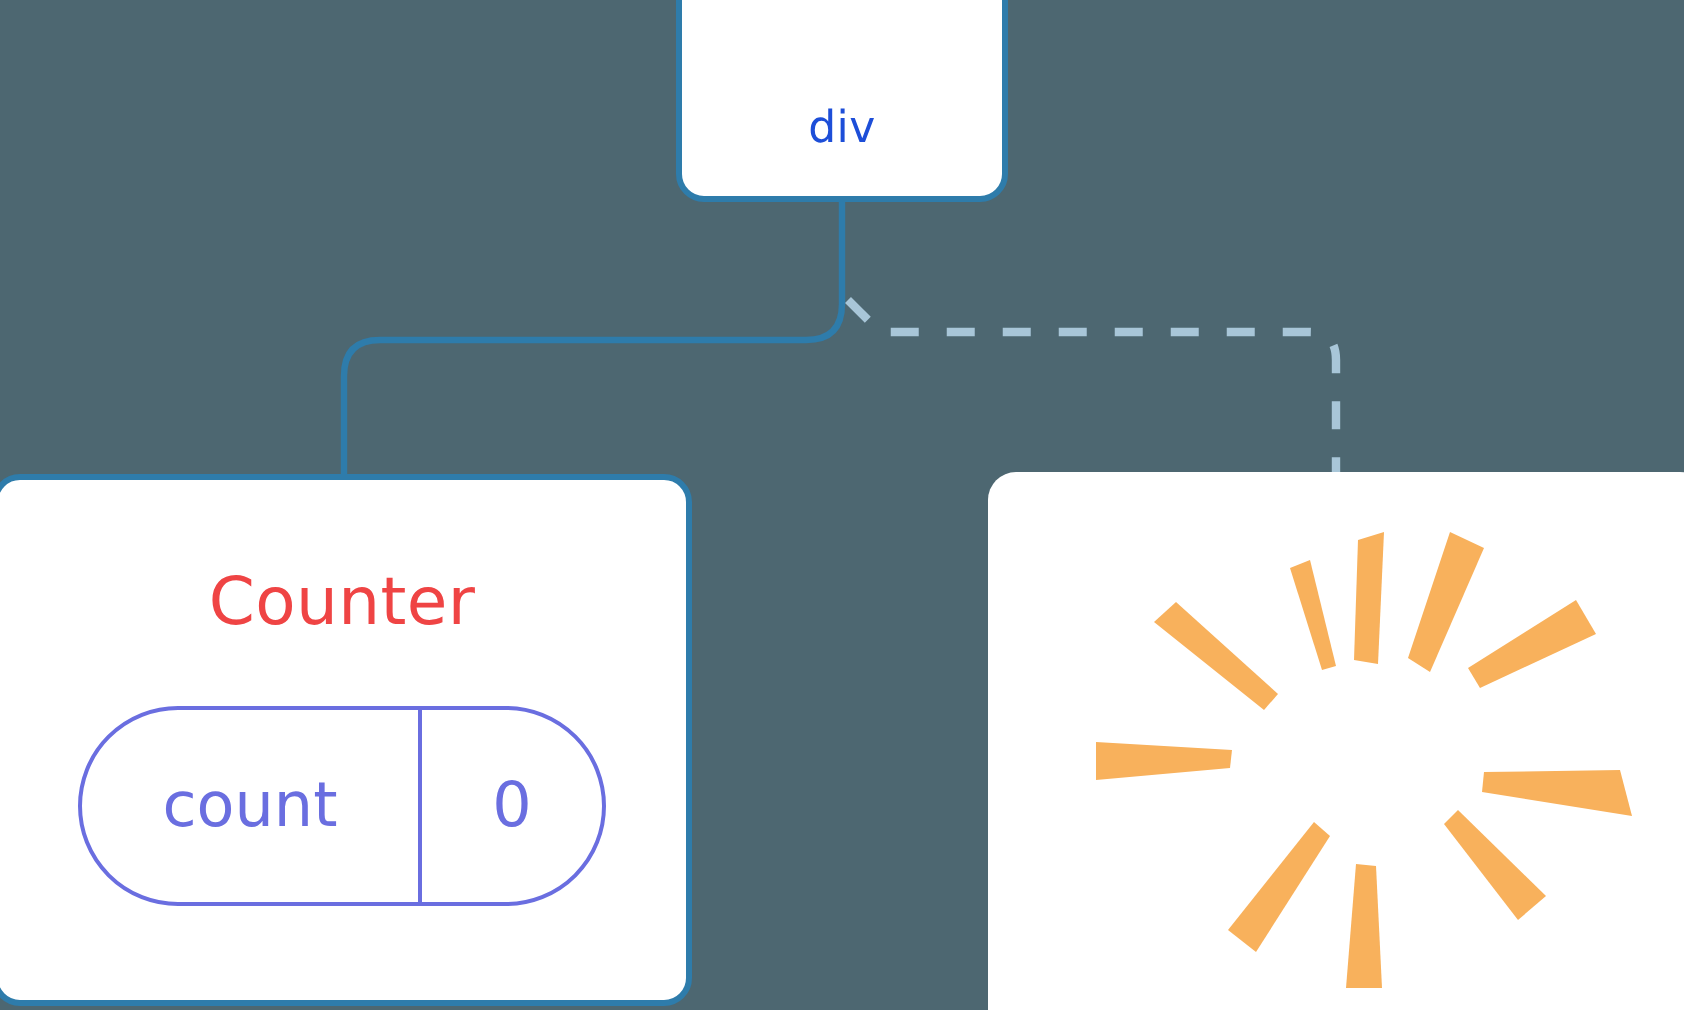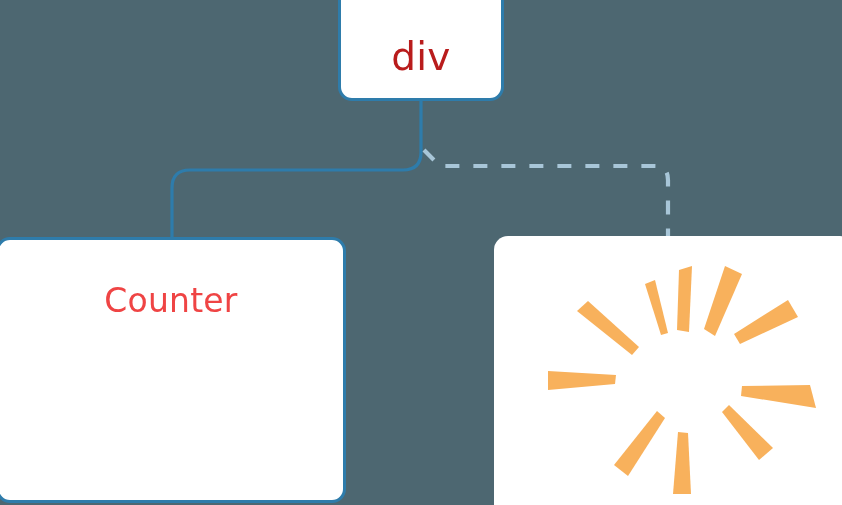--- a/index.html
+++ b/index.html
@@ -40,22 +40,22 @@
     width: 166px;
     height: 119px;
     border: 3px solid #2e7cab;
     border-radius: 14px;
     display: flex;
     align-items: flex-end;
     justify-content: center;
     padding-bottom: 22px;
   }
   .node-title-div {
-    font-size: 39px;
-    color: #b91c1c;
+    font-size: 22px;
+    color: #1d4ed8;
     line-height: 1;
     letter-spacing: 0.2px;
   }
   #node-counter {
     left: -4px;
     top: 237px;
     width: 350px;
     height: 266px;
     border: 3px solid #2e7cab;
     border-radius: 14px;
@@ -127,20 +127,24 @@
     <path d="M 424 150 L 440 166 L 655 166 Q 668 166 668 180 L 668 238" fill="none" stroke="#a8c6d8" stroke-width="4.2" stroke-dasharray="14 14" stroke-linecap="butt"></path>
   </svg>
 
   <div class="node" id="node-div">
     <span class="node-title-div">div</span>
   </div>
 
   <div class="node" id="node-counter">
     <span class="node-title-counter">Counter</span>
 
+    <div class="state-pill">
+      <span class="pill-key">count</span>
+      <span class="pill-val">0</span>
+    </div>
   </div>
 
   <div class="node" id="node-render">
     <svg id="sparkle" viewBox="0 0 310 260" xmlns="http://www.w3.org/2000/svg">
         <polygon points="153,26 166,22 163,88 151,86" fill="#f8b15c"></polygon>
         <polygon points="199,22 216,30 189,92 178,85" fill="#f8b15c"></polygon>
         <polygon points="262,56 272,73 214,100 208,90" fill="#f8b15c"></polygon>
         <polygon points="284,141 290,164 215,152 216,142" fill="#f8b15c"></polygon>
         <polygon points="247,204 233,216 196,168 203,161" fill="#f8b15c"></polygon>
         <polygon points="165,250 147,250 152,188 162,189" fill="#f8b15c"></polygon>

